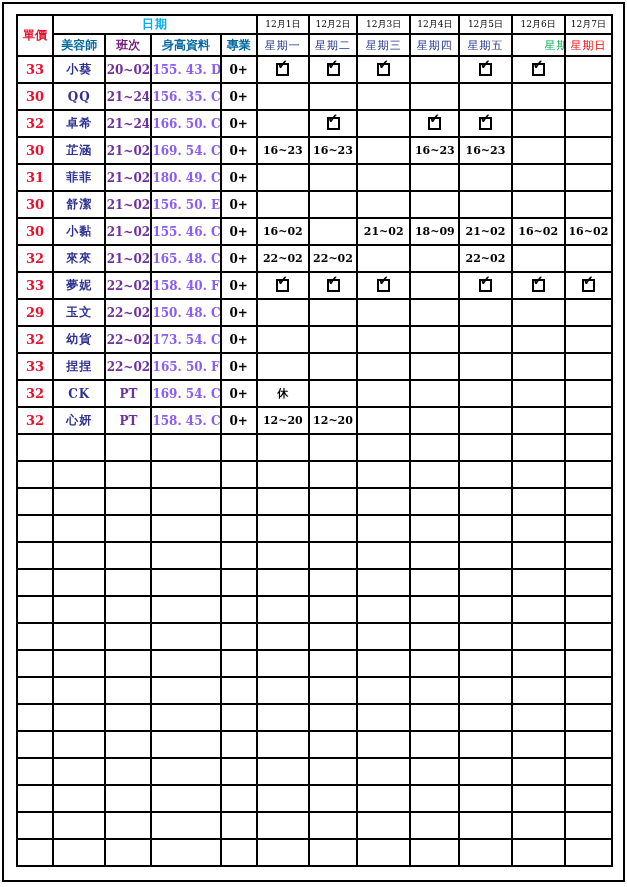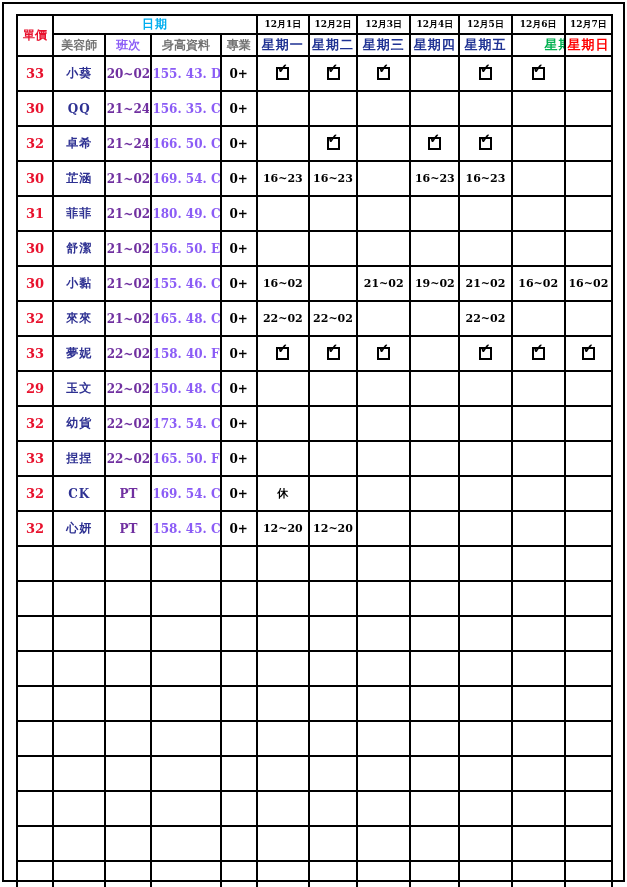--- a/index.html
+++ b/index.html
@@ -15,27 +15,27 @@
     position:absolute;left:16px;top:14px;width:597px;
     border-collapse:collapse;table-layout:fixed;
   }
   .schedule th,.schedule td{
     border:2px solid #000;padding:0;margin:0;
     text-align:center;vertical-align:middle;
     overflow:hidden;white-space:nowrap;
   }
   thead tr.r-date{height:16px;}
   thead tr.r-week{height:22px;}
-  tbody tr{height:35px;}
+  tbody tr{height:27px;}
   .corner{color:#e8112d;font-weight:bold;font-size:12px;}
   .dateGroup{color:#00aeef;font-weight:bold;font-size:12px;letter-spacing:1px;}
-  .colhead{color:#737373;font-weight:bold;font-size:12px;}
-  .colhead.shift{color:#8b5cf6;}
-  .date{font-size:9px;font-weight:bold;color:#000;letter-spacing:0;}
-  .wd{font-size:13px;font-weight:bold;color:#1f3293;letter-spacing:1px;}
+  .colhead{color:#0369a1;font-weight:bold;font-size:12px;}
+  .colhead.shift{color:#701a75;}
+  .date{font-size:9px;font-weight:normal;color:#000;letter-spacing:0;}
+  .wd{font-size:11px;font-weight:normal;color:#1f3293;letter-spacing:1px;}
   .c-price{color:#e8112d;font-weight:bold;font-size:13px;}
   .c-name{color:#2e3192;font-weight:bold;font-size:12px;letter-spacing:1px;}
   .c-shift{color:#7030a0;font-weight:bold;font-size:12px;border-radius:10px;}
   .c-info{color:#8b5cf6;font-weight:bold;font-size:12px;}
   .c-spec{color:#000;font-weight:bold;font-size:12px;}
   .c-sched{color:#000;font-weight:bold;font-size:11px;}
   .cb{
     display:inline-block;width:9px;height:9px;border:2px solid #000;
     position:relative;vertical-align:middle;margin-top:-2px;
   }
@@ -178,21 +178,21 @@
         </tr>
         <tr>
           <td class="c-price">30</td>
           <td class="c-name">小黏</td>
           <td class="c-shift">21~02</td>
           <td class="c-info">155. 46. C</td>
           <td class="c-spec">0+</td>
           <td class="c-sched">16~02</td>
           <td class="c-sched"></td>
           <td class="c-sched">21~02</td>
-          <td class="c-sched">19~02</td>
+          <td class="c-sched">18~09</td>
           <td class="c-sched">21~02</td>
           <td class="c-sched">16~02</td>
           <td class="c-sched">16~02</td>
         </tr>
         <tr>
           <td class="c-price">32</td>
           <td class="c-name">來來</td>
           <td class="c-shift">21~02</td>
           <td class="c-info">165. 48. C</td>
           <td class="c-spec">0+</td>

